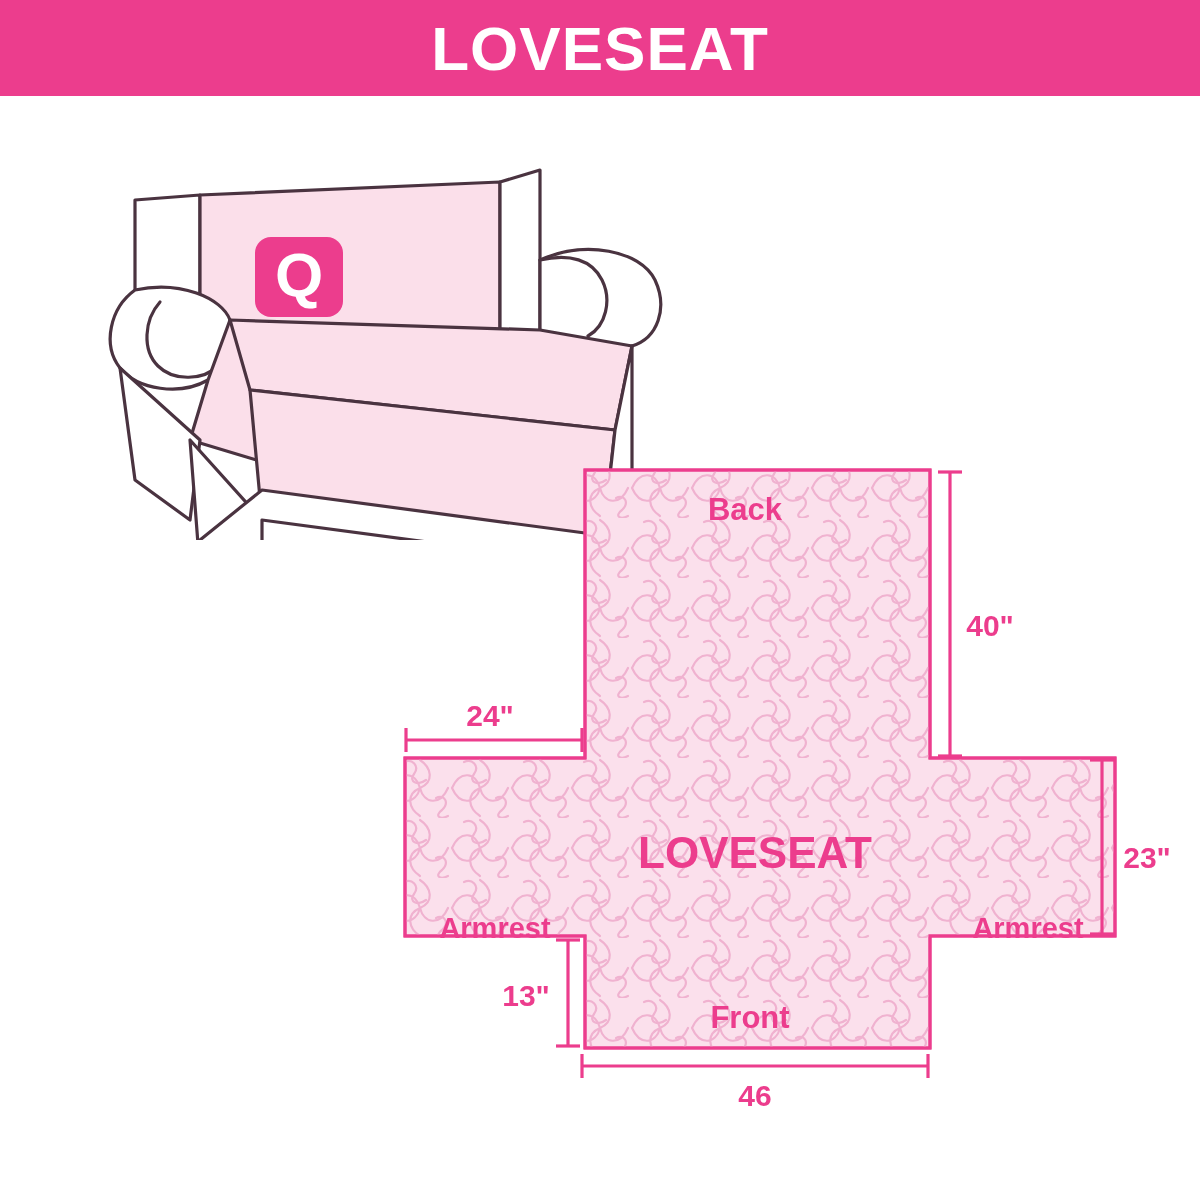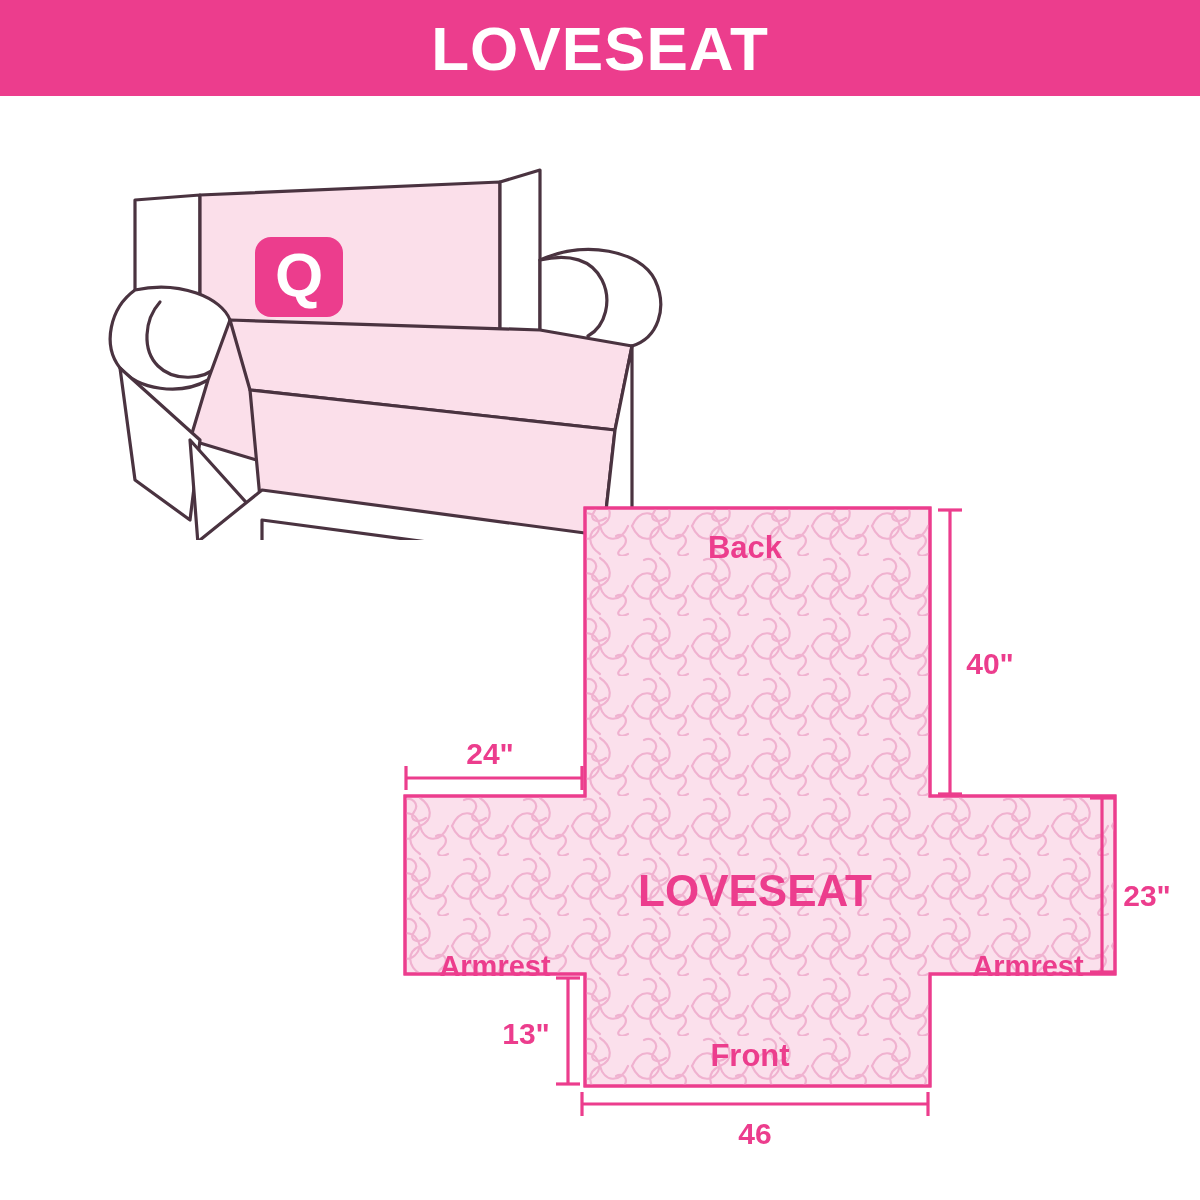--- a/index.html
+++ b/index.html
@@ -40,21 +40,21 @@
   .sofa-wrap {
     position: absolute;
     left: 40px;
     top: 140px;
     width: 640px;
     height: 400px;
   }
   .diagram-wrap {
     position: absolute;
     left: 390px;
-    top: 496px;
+    top: 458px;
     width: 790px;
     height: 660px;
   }
   svg { display: block; }
   .label-text {
     fill: #ec3d8d;
     font-family: "Liberation Sans", sans-serif;
     font-weight: bold;
   }
   .dim-text {

